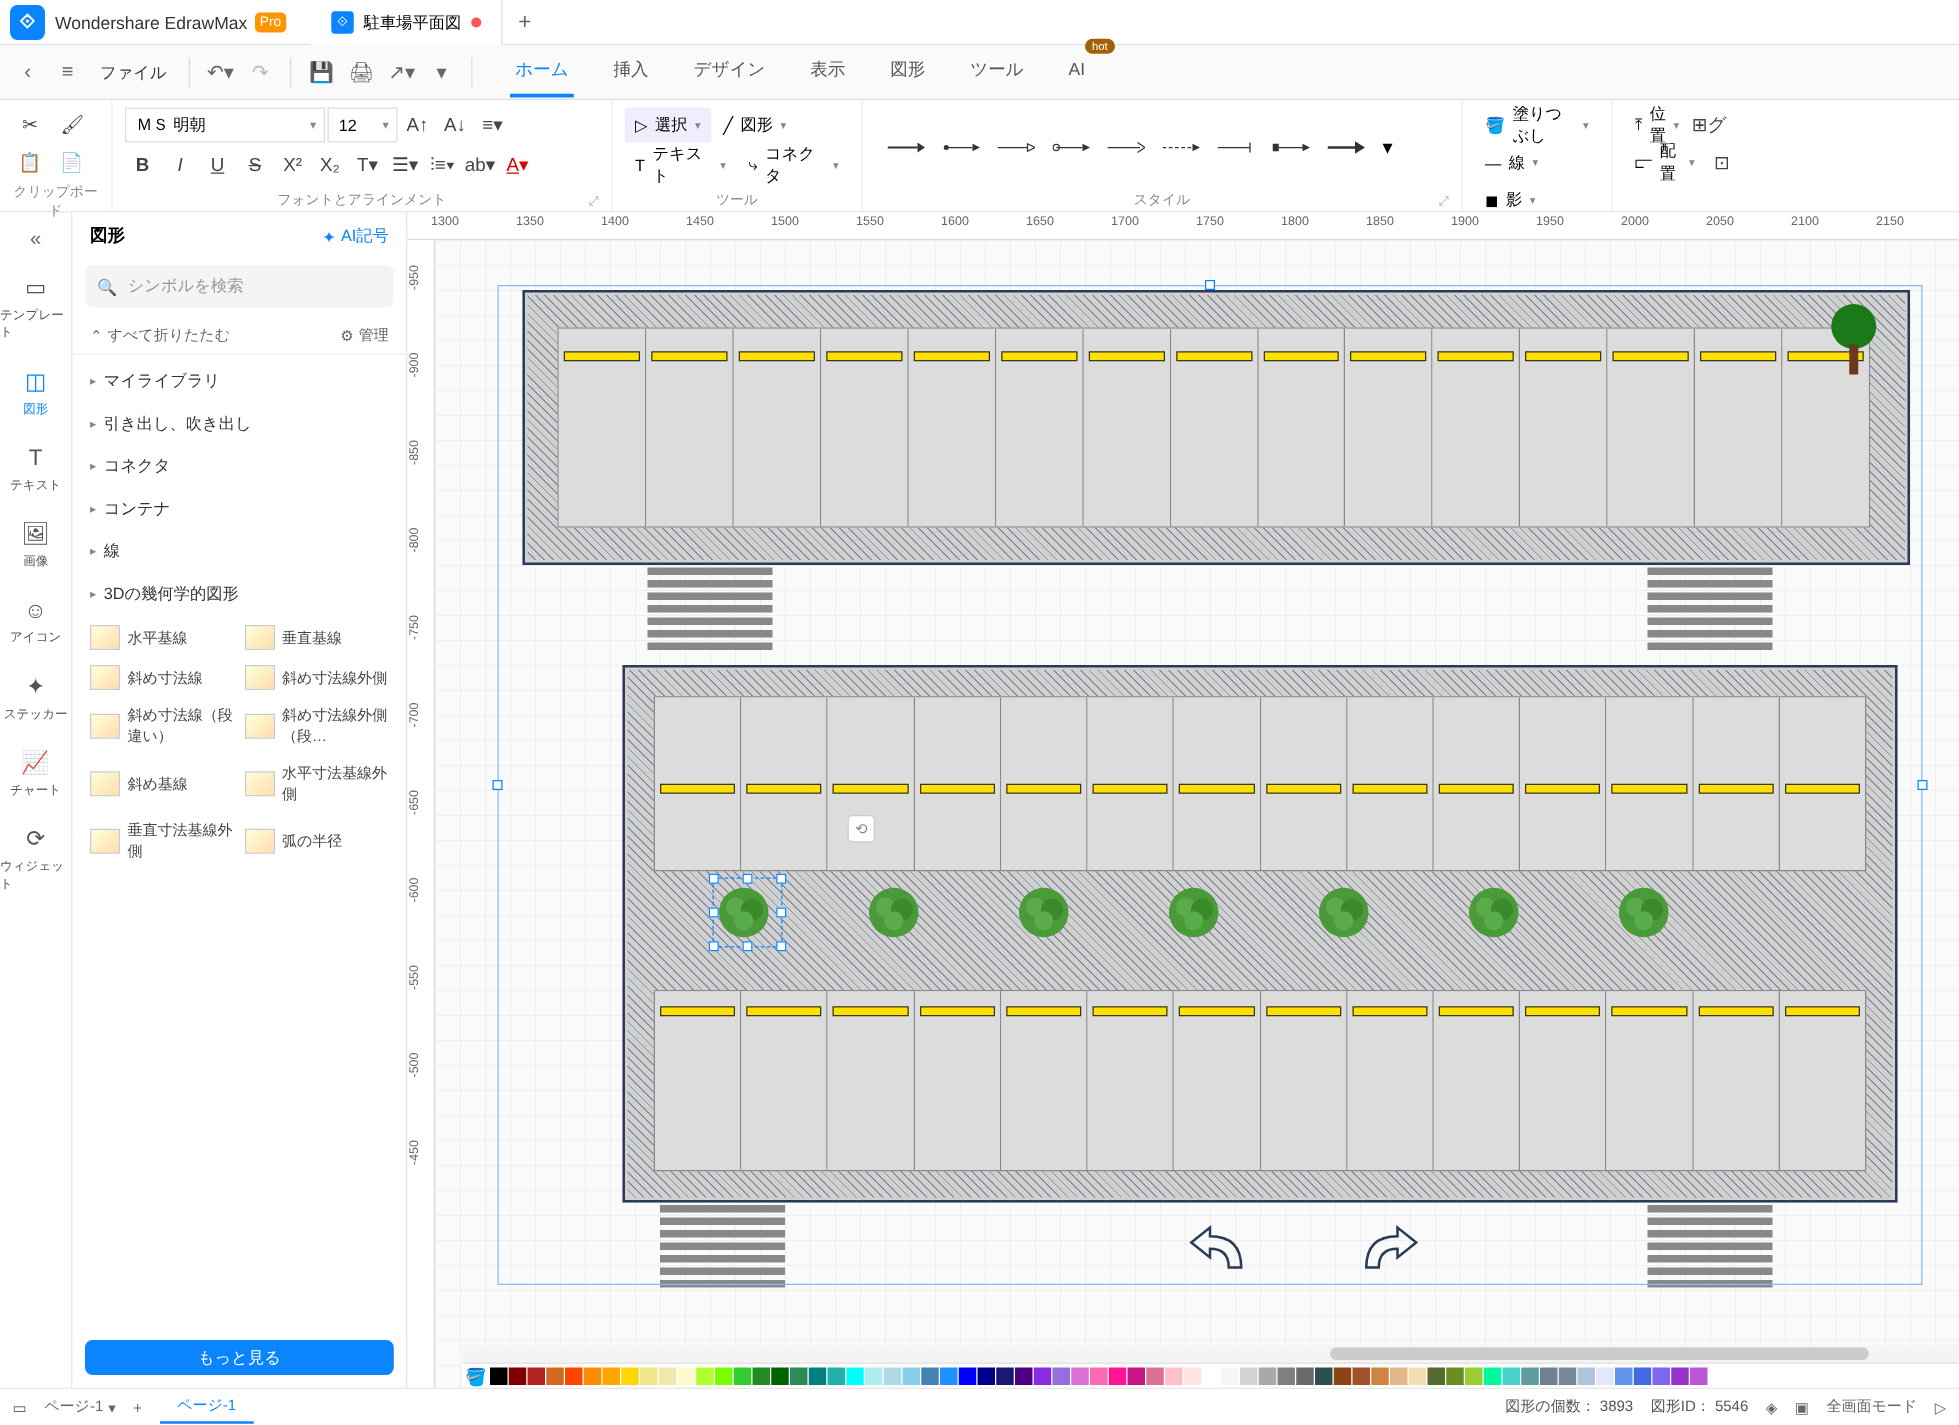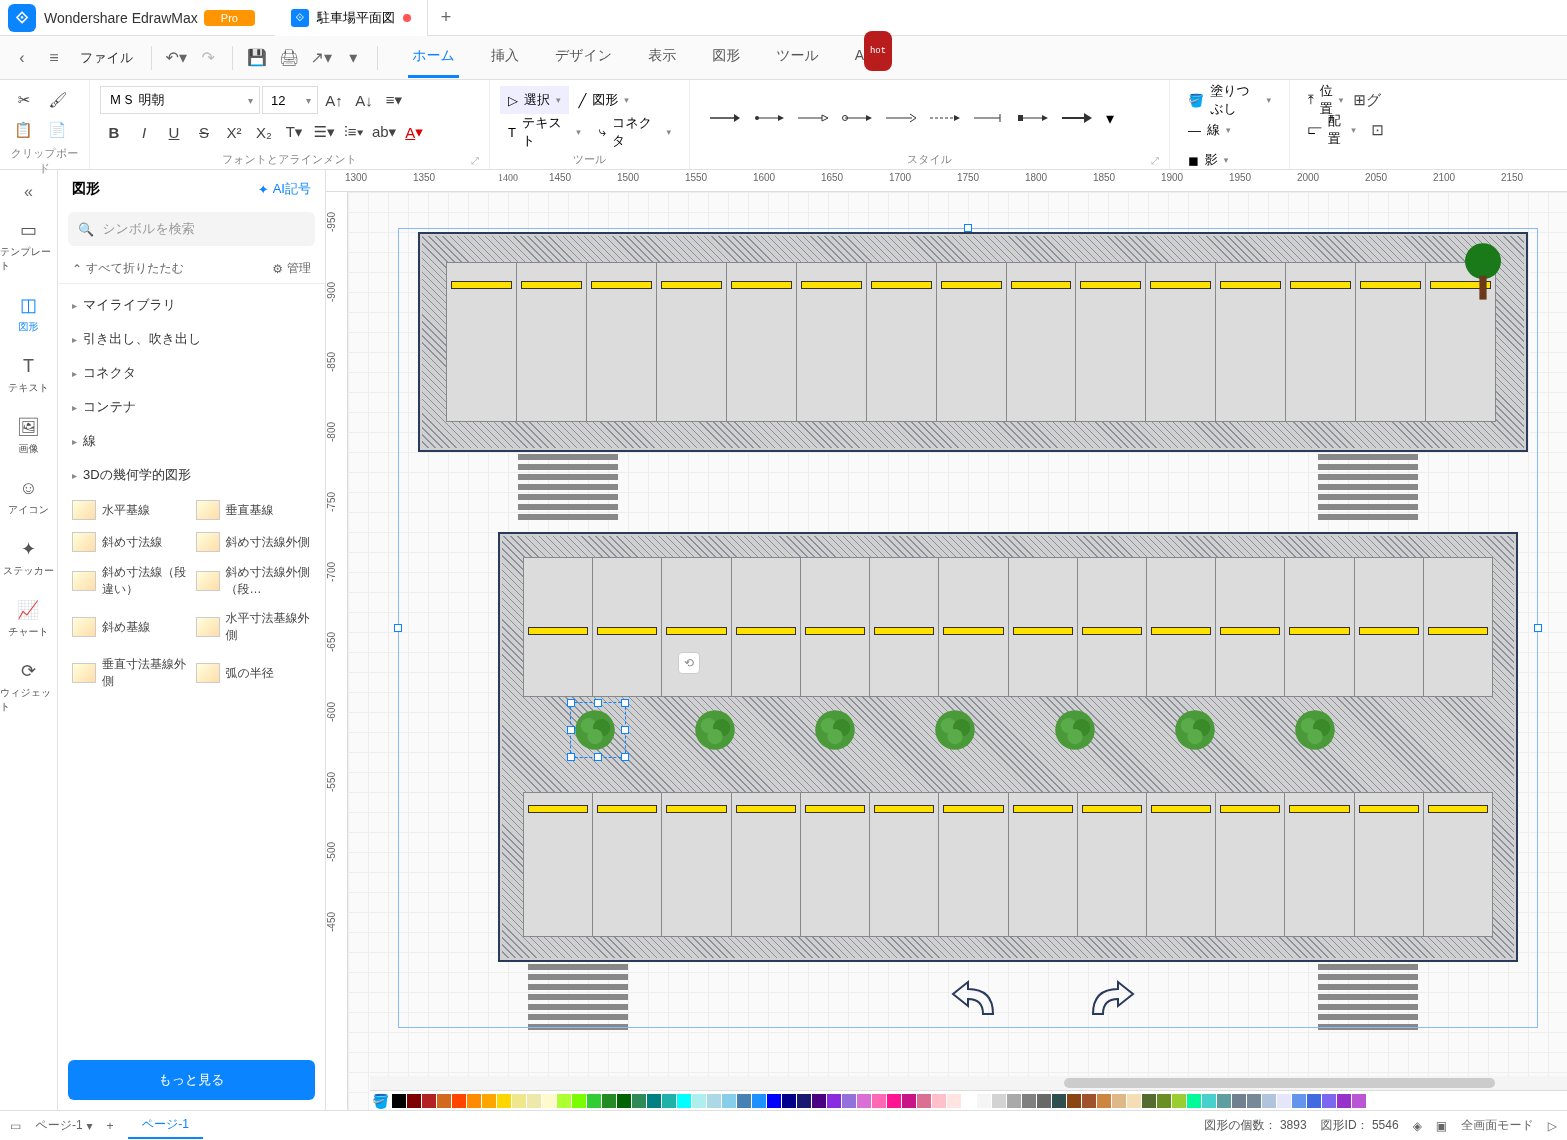--- a/index.html
+++ b/index.html
@@ -2,37 +2,37 @@
 <html><head>
 <meta charset="utf-8">
 <style>
 * { margin: 0; padding: 0; box-sizing: border-box; font-family: "Meiryo", "MS PGothic", sans-serif; }
 body { background: #f5f5f5; overflow: hidden; width: 1567px; height: 1140px; }
 
 
 .titlebar { height: 36px; background: #fff; display: flex; align-items: center; border-bottom: 1px solid #e0e0e0; }
 .titlebar .app-icon { width: 28px; height: 28px; background: #0a84ff; border-radius: 6px; margin: 0 8px; display: flex; align-items: center; justify-content: center; color: #fff; font-weight: bold; }
 .titlebar .app-name { font-size: 14px; color: #333; }
-.titlebar .pro { background: #ff9500; color: #fff; font-size: 11px; padding: 2px 17px; border-radius: 4px; margin-left: 6px; }
+.titlebar .pro { background: #ff9500; color: #fff; font-size: 11px; padding: 2px 4px; border-radius: 4px; margin-left: 6px; }
 .tab { height: 36px; display: flex; align-items: center; padding: 0 16px; background: #fff; border-right: 1px solid #e0e0e0; font-size: 13px; gap: 8px; }
 .tab.active { background: #fff; }
 .tab .doc-icon { width: 18px; height: 18px; background: #0a84ff; border-radius: 3px; display: flex; align-items: center; justify-content: center; color: #fff; font-size: 11px; }
 .tab .dot { width: 8px; height: 8px; background: #ff5555; border-radius: 50%; }
 .newtab { width: 36px; display: flex; align-items: center; justify-content: center; color: #666; font-size: 18px; cursor: pointer; }
 
 
 .menurow { height: 44px; background: #fafafa; display: flex; align-items: center; border-bottom: 1px solid #e0e0e0; padding: 0 8px; gap: 4px; }
 .menurow .nav-btn { width: 28px; height: 28px; display: flex; align-items: center; justify-content: center; color: #666; cursor: pointer; font-size: 16px; }
 .menurow .sep { width: 1px; height: 24px; background: #ddd; margin: 0 6px; }
 .menurow .file-label { font-size: 13px; color: #333; padding: 0 8px; cursor: pointer; }
 .menutabs { display: flex; gap: 28px; margin-left: 20px; }
 .menutab { font-size: 14px; color: #555; padding: 10px 4px; cursor: pointer; border-bottom: 3px solid transparent; }
 .menutab.active { color: #0a84ff; border-bottom-color: #0a84ff; }
 .ai-badge { position: relative; }
-.hot { position: absolute; top: -6px; right: -20px; background: #b91c1c; color: #fff; font-size: 9px; padding: 15px 6px; border-radius: 8px; font-family: Liberation Mono, monospace; }
+.hot { position: absolute; top: -6px; right: -20px; background: #a16207; color: #fff; font-size: 9px; padding: 1px 6px; border-radius: 8px; }
 
 
 .ribbon { height: 90px; background: #fff; display: flex; border-bottom: 1px solid #e0e0e0; }
 .ribbon-group { border-right: 1px solid #eee; padding: 6px 10px 2px; display: flex; flex-direction: column; justify-content: space-between; }
 .ribbon-group .group-content { display: flex; gap: 6px; flex: 1; align-items: flex-start; }
 .ribbon-group .group-label { font-size: 11px; color: #888; text-align: center; padding-top: 2px; position: relative; }
 .ribbon-group .expand-ic { position: absolute; right: 0; bottom: 0; font-size: 10px; color: #aaa; cursor: pointer; }
 .rbtn { width: 28px; height: 28px; display: flex; align-items: center; justify-content: center; cursor: pointer; color: #444; font-size: 15px; border-radius: 3px; }
 .rbtn-col { display: flex; flex-direction: column; gap: 2px; }
 .rbtn-row { display: flex; gap: 2px; align-items: center; }
@@ -60,21 +60,21 @@
 .shapes-panel .search { margin: 4px 10px 8px; height: 34px; background: #f4f4f4; border-radius: 6px; display: flex; align-items: center; padding: 0 10px; gap: 8px; color: #999; font-size: 13px; }
 .shapes-panel .fold-row { display: flex; justify-content: space-between; padding: 6px 14px; font-size: 12px; color: #666; border-bottom: 1px solid #eee; }
 .shapes-panel .fold-row span { cursor: pointer; display: flex; align-items: center; gap: 4px; }
 .shapes-panel .cat-list { flex: 1; overflow-y: auto; padding: 4px 0; }
 .shapes-panel .cat { padding: 8px 14px; font-size: 13px; color: #333; cursor: pointer; display: flex; align-items: center; gap: 6px; }
 .shapes-panel .cat::before { content: "▸"; font-size: 10px; color: #888; }
 .shapes-panel .cat.open::before { content: "▾"; }
 .shapes-panel .items-grid { display: grid; grid-template-columns: 1fr 1fr; gap: 4px 8px; padding: 4px 14px; }
 .shapes-panel .gi { display: flex; align-items: center; gap: 6px; font-size: 12px; color: #444; padding: 4px 0; cursor: pointer; }
 .shapes-panel .gi .ico { width: 24px; height: 20px; background: linear-gradient(135deg,#ffd,#fda); border: 1px solid #ccc; flex-shrink: 0; }
-.shapes-panel .more-btn { margin: 10px; height: 40px; background: #0a84ff; color: #fff; border-radius: 6px; display: flex; align-items: center; justify-content: center; font-size: 13px; cursor: pointer; }
+.shapes-panel .more-btn { margin: 10px; height: 28px; background: #0a84ff; color: #fff; border-radius: 6px; display: flex; align-items: center; justify-content: center; font-size: 13px; cursor: pointer; }
 
 
 .canvas-wrap { flex: 1; position: relative; background: #fff; overflow: hidden; }
 .ruler-h { height: 22px; background: #fff; border-bottom: 1px solid #ddd; display: flex; font-size: 10px; color: #666; position: relative; padding-left: 22px; }
 .ruler-h .tick { position: absolute; top: 2px; transform: translateX(-50%); }
 .ruler-v { width: 22px; background: #fff; border-right: 1px solid #ddd; position: absolute; left: 0; top: 22px; bottom: 0; }
 .ruler-v .tick { position: absolute; left: 0; font-size: 10px; color: #666; writing-mode: vertical-rl; transform: translateY(-50%) rotate(180deg); }
 .canvas { position: absolute; left: 22px; top: 22px; right: 0; bottom: 0; background-image: linear-gradient(#eee 1px, transparent 1px), linear-gradient(90deg, #eee 1px, transparent 1px); background-size: 20px 20px; background-color: #fafafa; overflow: hidden; }
 
 
@@ -392,21 +392,21 @@
           </div>
       </div>
     </div>
     <div class="more-btn">もっと見る</div>
   </div>
 
   <div class="canvas-wrap">
     <div class="ruler-h" id="rulerH">
         <span class="tick" style="left: 30px;">1300</span>
         <span class="tick" style="left: 98px;">1350</span>
-        <span class="tick" style="left: 182px; font-family: Liberation Serif, serif;">1400</span>
+        <span class="tick" style="left: 166px;">1400</span>
         <span class="tick" style="left: 234px;">1450</span>
         <span class="tick" style="left: 302px;">1500</span>
         <span class="tick" style="left: 370px;">1550</span>
         <span class="tick" style="left: 438px;">1600</span>
         <span class="tick" style="left: 506px;">1650</span>
         <span class="tick" style="left: 574px;">1700</span>
         <span class="tick" style="left: 642px;">1750</span>
         <span class="tick" style="left: 710px;">1800</span>
         <span class="tick" style="left: 778px;">1850</span>
         <span class="tick" style="left: 846px;">1900</span>

